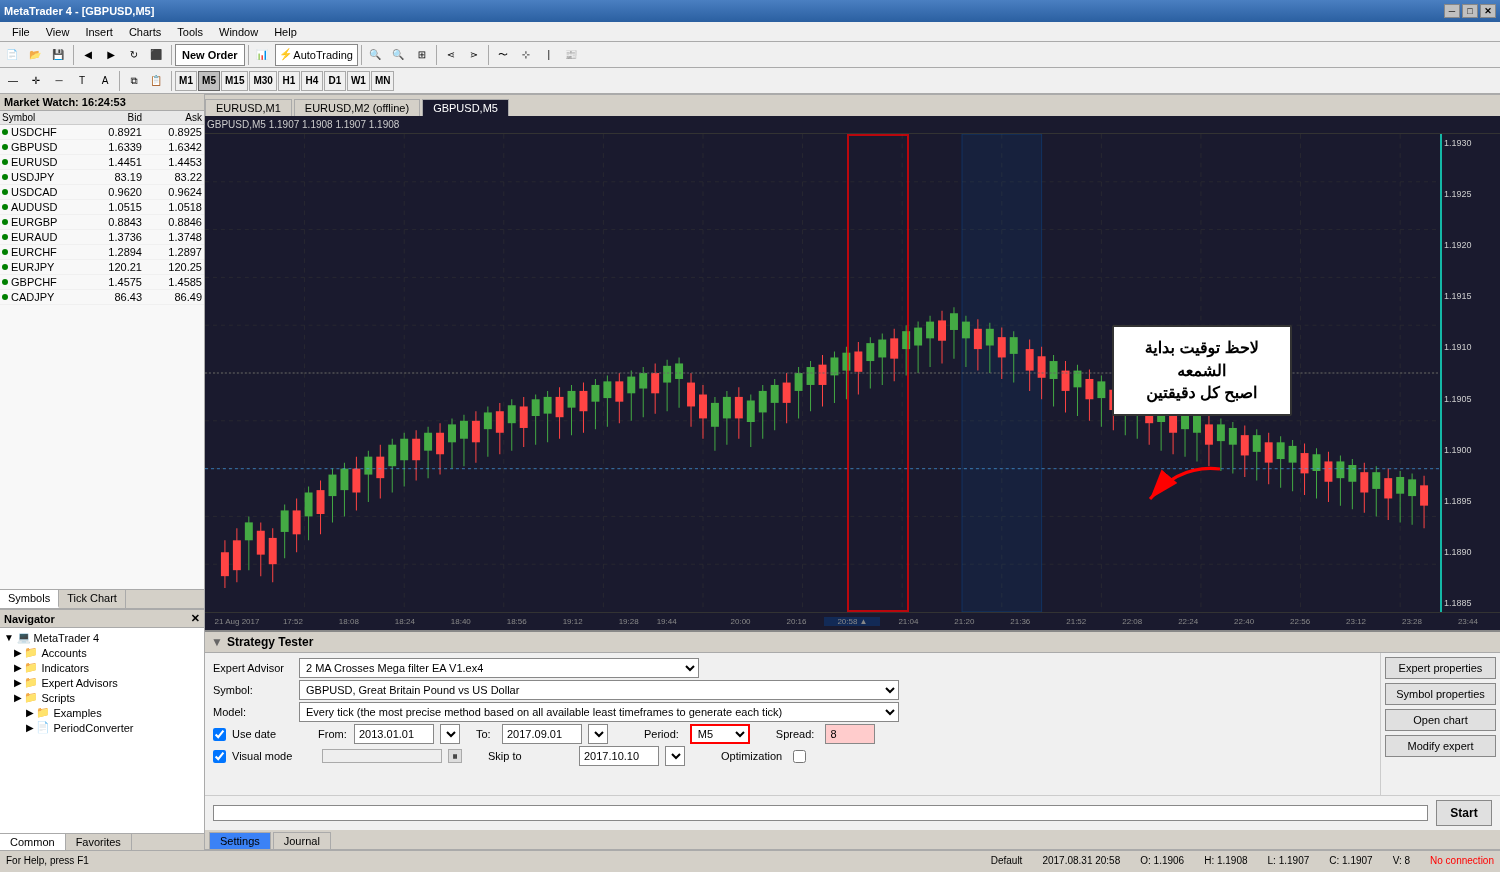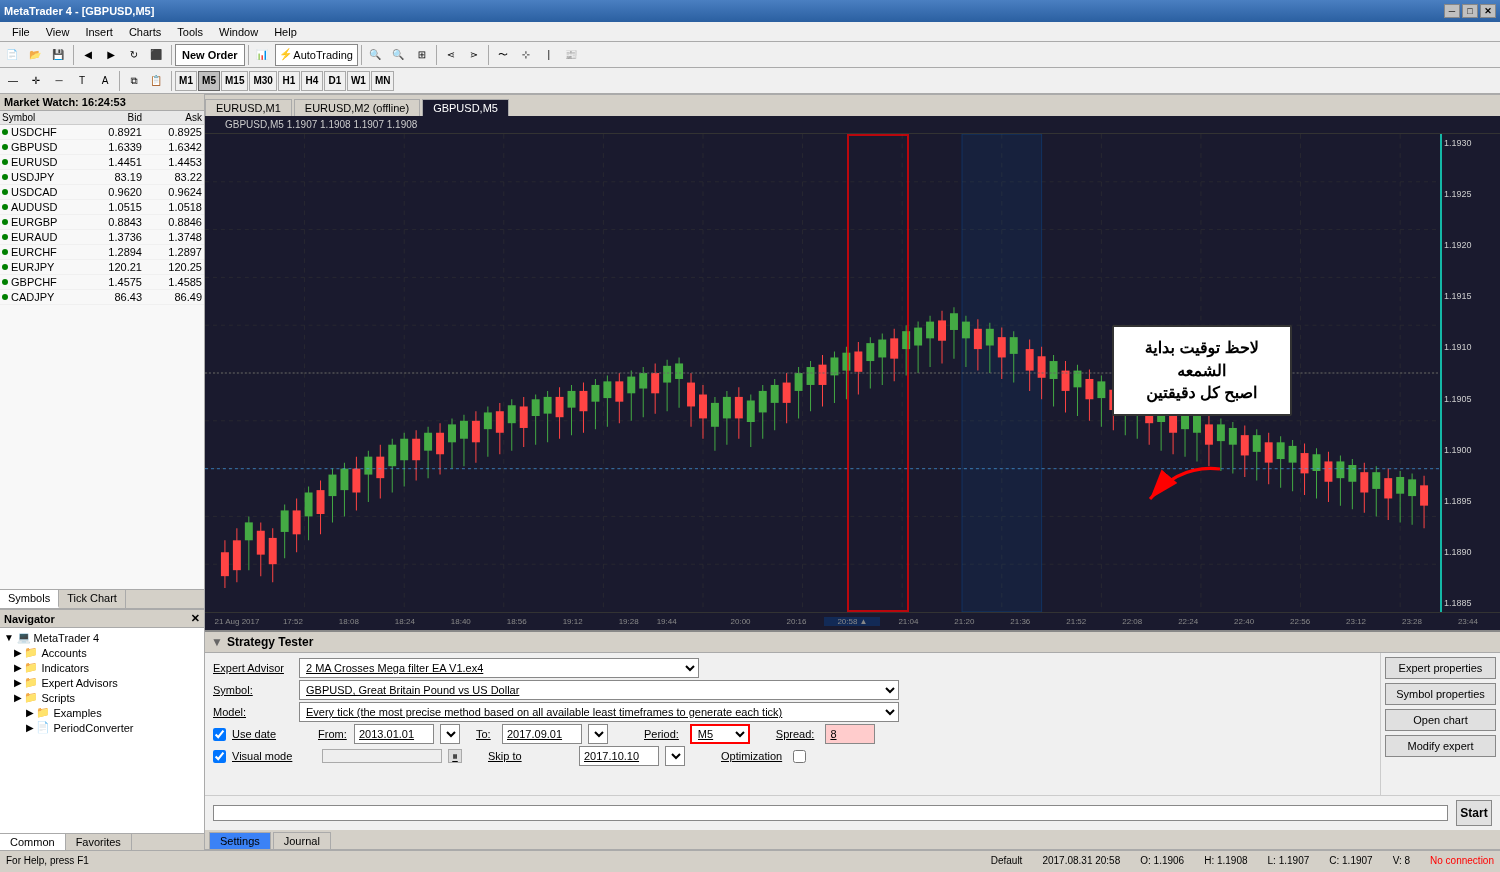--- a/index.html
+++ b/index.html
@@ -191,21 +191,21 @@
       position: relative;
       overflow: hidden;
       display: flex;
       flex-direction: column;
     }
 
     #chart-header {
       background: #1a1a2e;
       color: #ccc;
       font-size: 10px;
-      padding: 2px 20px;
+      padding: 2px 2px;
       border-bottom: 1px solid #333;
       height: 18px;
       display: flex;
       align-items: center;
     }
 
     #chart-canvas-wrapper {
       flex: 1;
       position: relative;
       overflow: hidden;
@@ -291,21 +291,20 @@
       border-bottom: 1px solid #aaa;
       display: flex;
       align-items: center;
       gap: 4px;
     }
     .st-row {
       display: flex;
       align-items: center;
       gap: 6px;
       height: 22px;
-      text-decoration: underline;
     }
     .st-label { font-size: 11px; min-width: 80px; }
     .st-input {
       height: 20px;
       font-size: 11px;
       border: 1px solid #888;
       padding: 0 4px;
       background: white;
     }
     .st-select {
@@ -373,21 +372,21 @@
     #progress-bar-container {
       flex: 1;
       height: 16px;
       background: #fff;
       border: 1px solid #888;
       margin-right: 8px;
     }
 
     .start-btn {
       height: 26px;
-      width: 36px;
+      width: 56px;
       background: #e0e0e0;
       border: 1px solid #888;
       font-size: 12px;
       cursor: pointer;
       font-weight: bold;
     }
 
     
     #status-bar {
       height: 20px;

